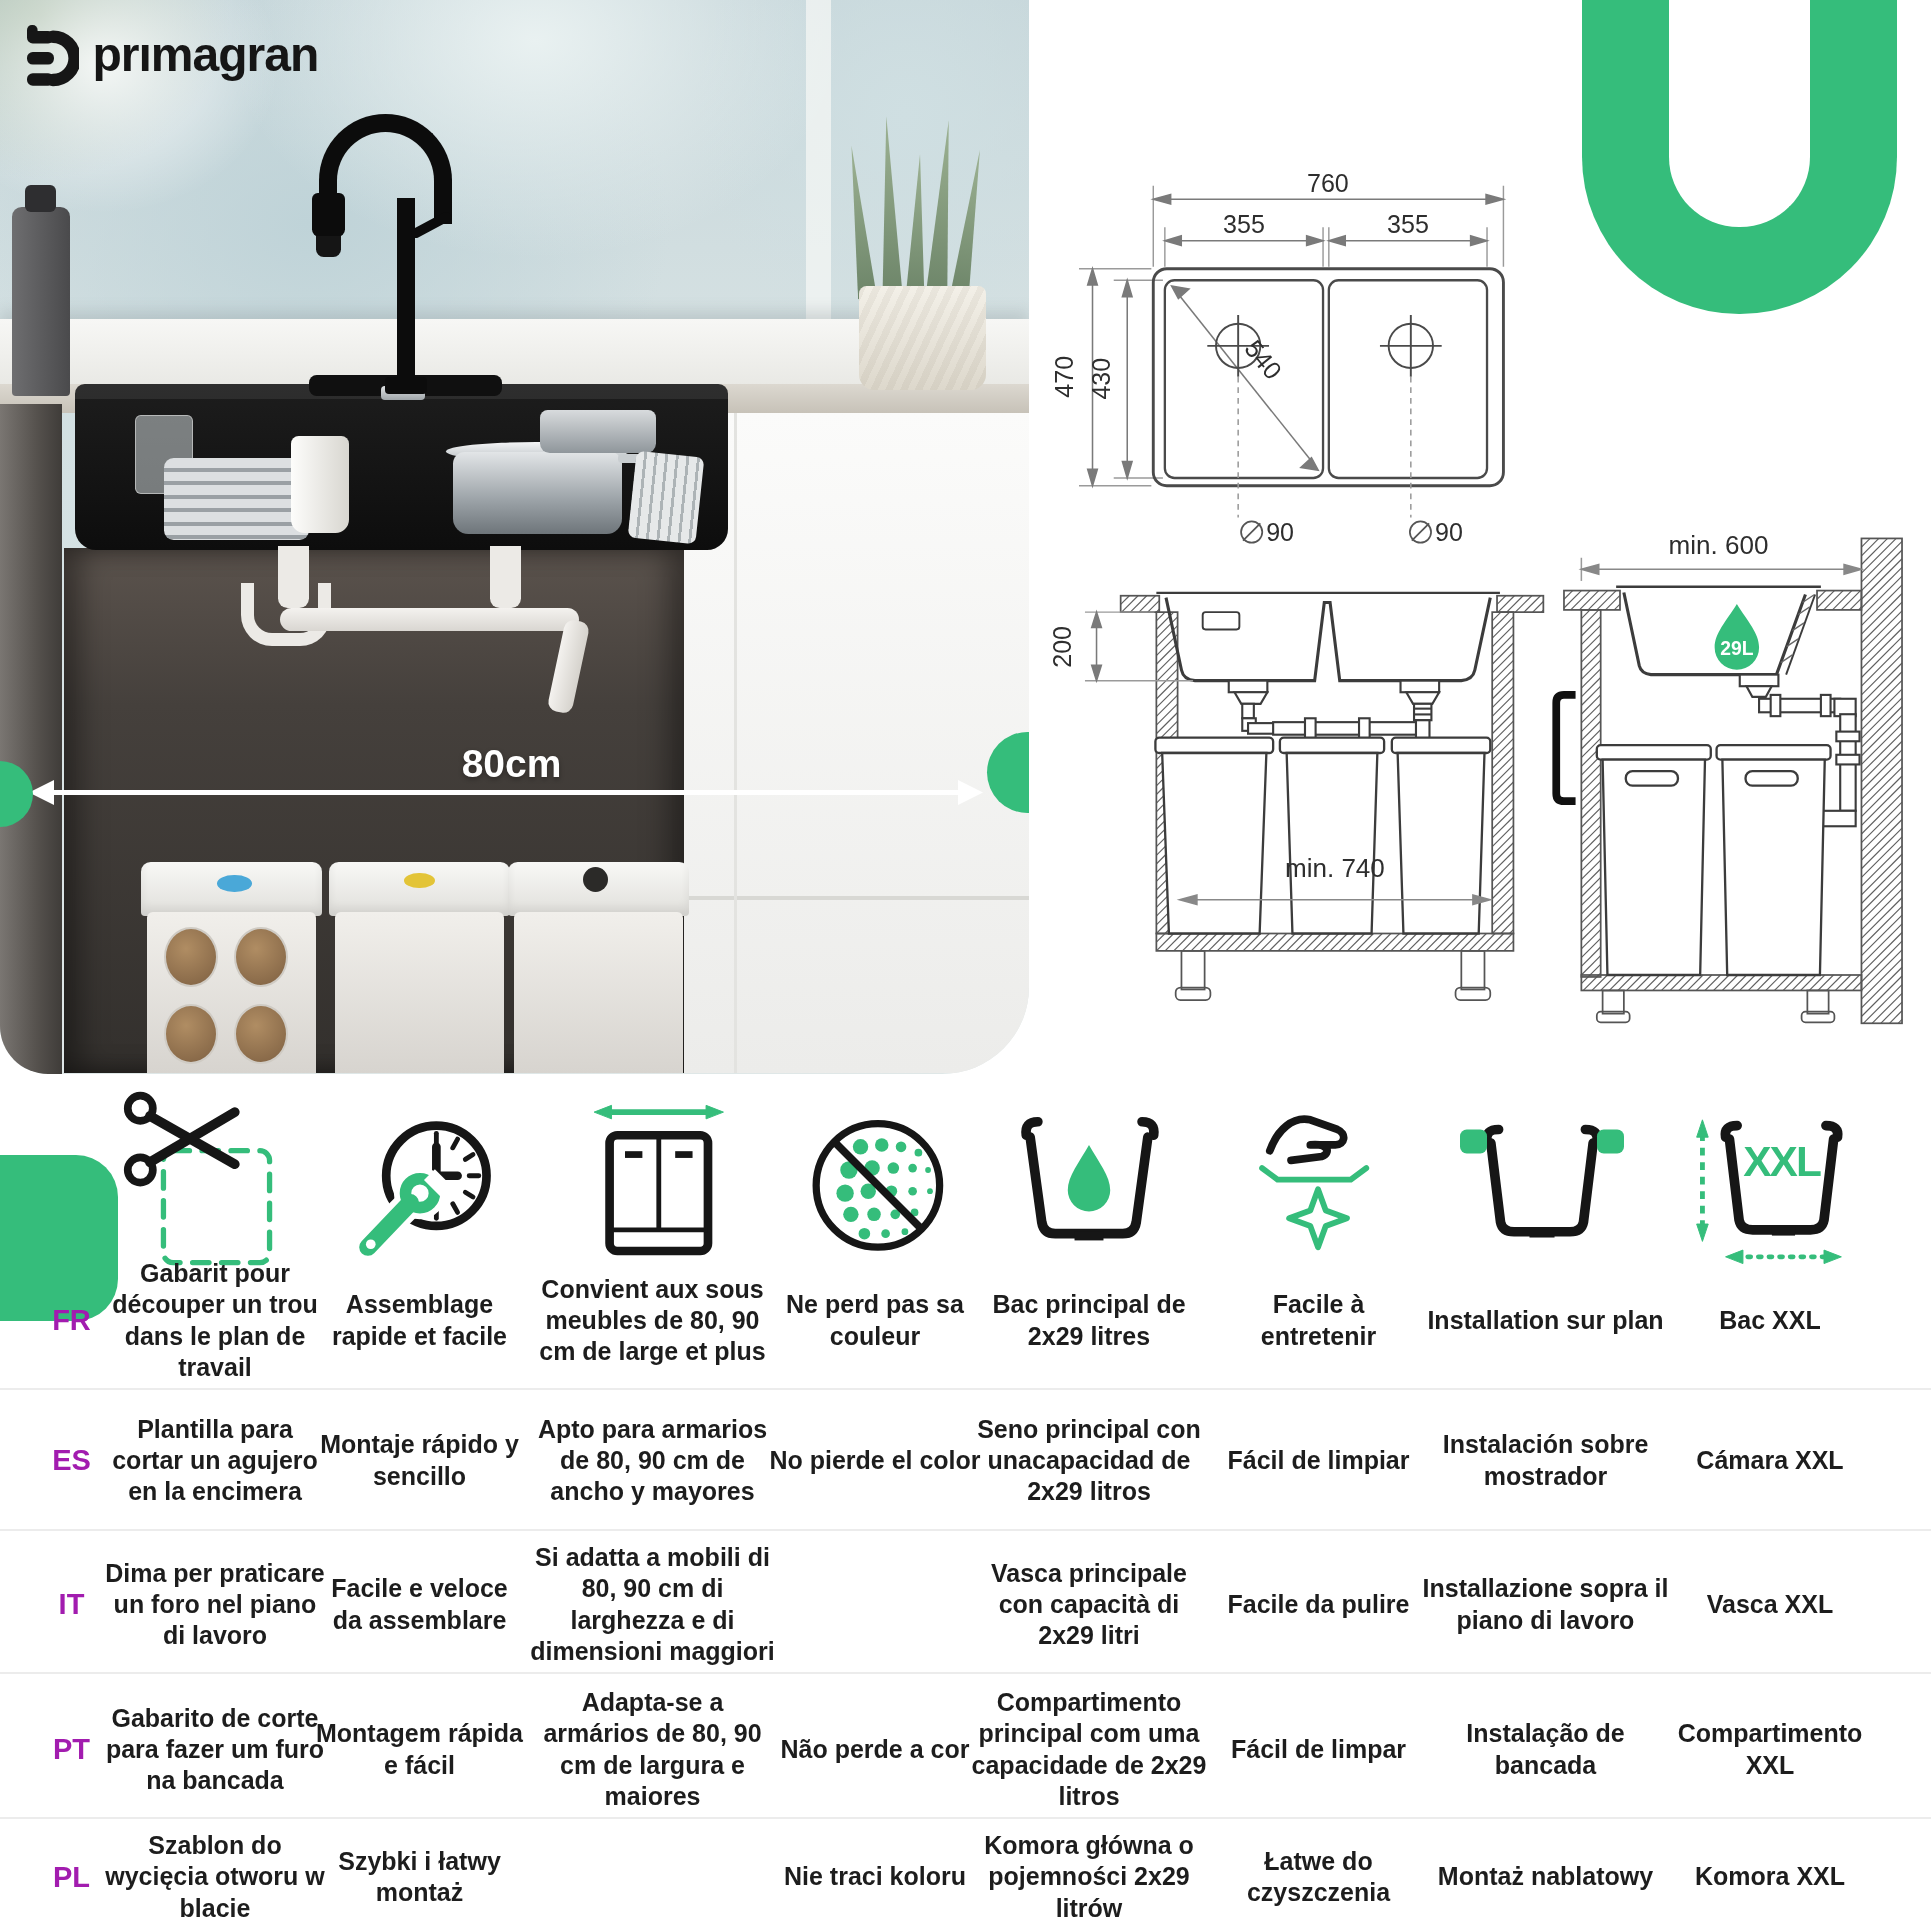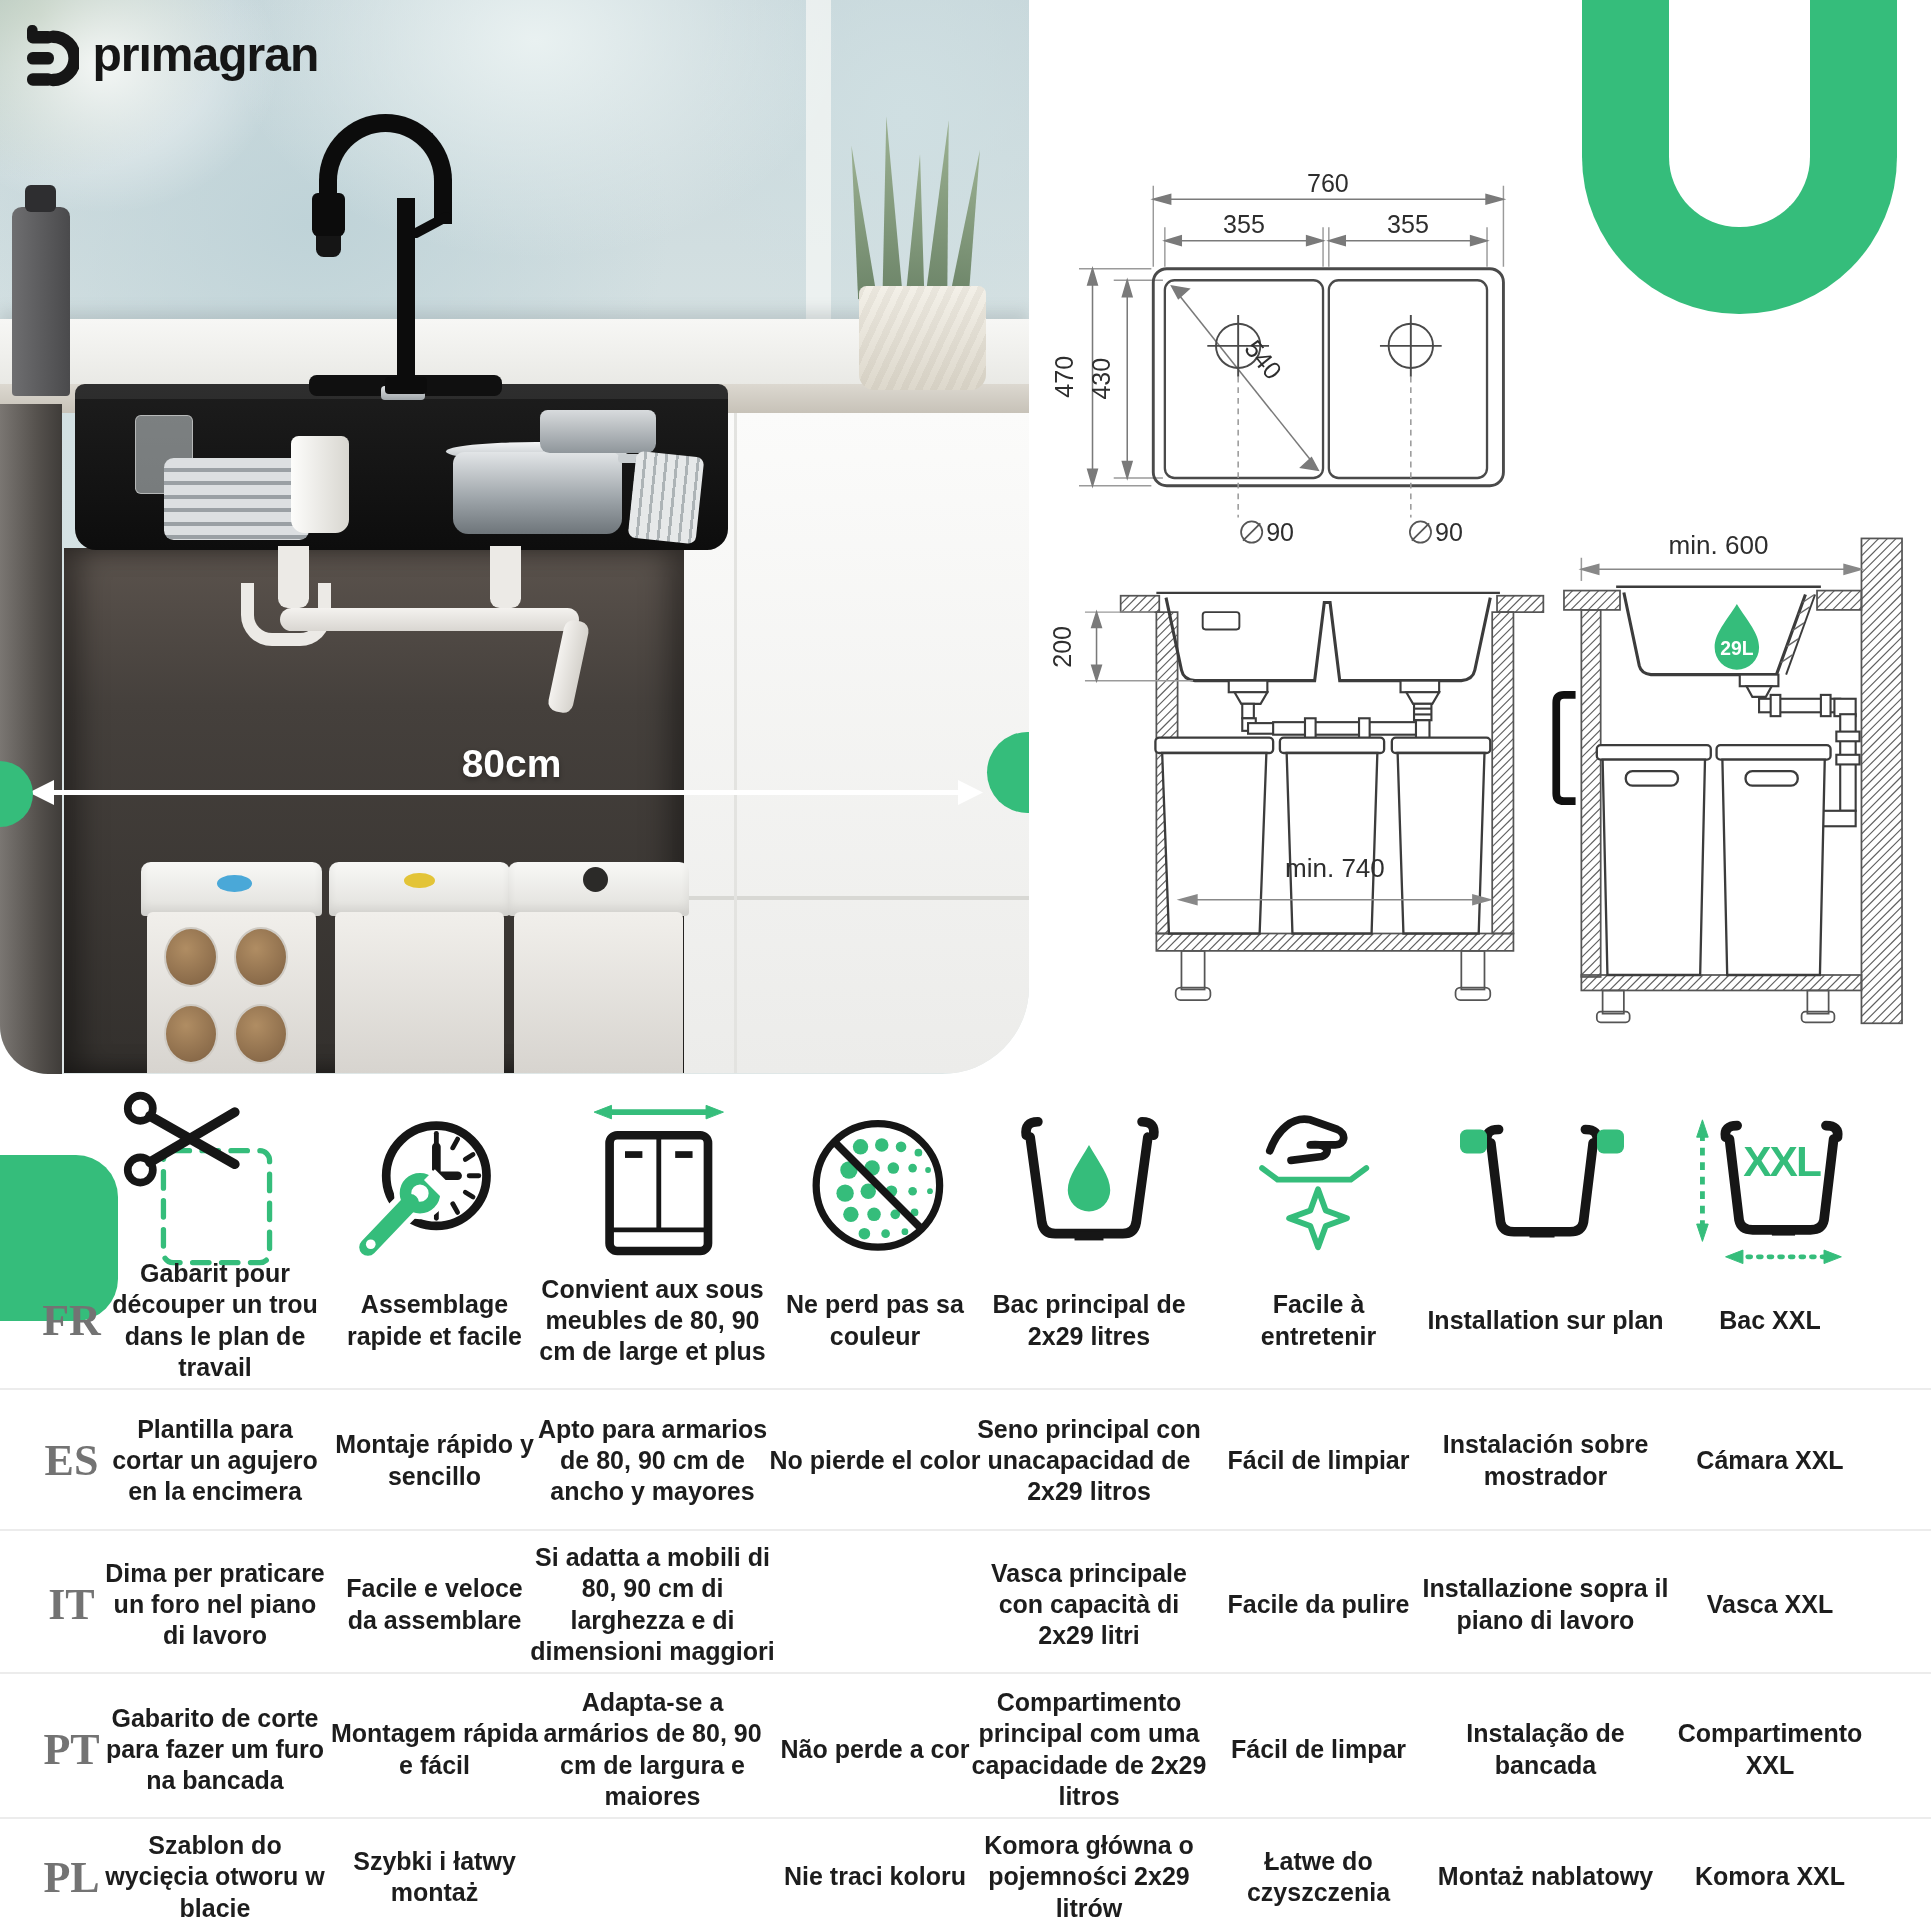--- a/index.html
+++ b/index.html
@@ -82,23 +82,23 @@
 
   
   .dim-text{font-size:26px;fill:#2e2e2e;font-weight:400;}
   .hatch line{stroke:#5f5f5f;stroke-width:1.2;}
 
   
   .green-tab{position:absolute;left:-85px;top:1155px;width:203px;height:166px;border-radius:42px;background:#35bd7b;}
   .icon{position:absolute;top:1087px;width:164px;height:193px;}
   .sep{position:absolute;left:0;width:1931px;height:1.9px;background:#ececec;}
   .lang-row{position:absolute;left:0;width:1931px;}
-  .lang-code{position:absolute;left:25px;width:93px;height:100%;display:flex;align-items:center;justify-content:center;font-size:44px;font-weight:700;color:#737373;font-family:Liberation Serif, serif;}
+  .lang-code{position:absolute;left:25px;width:93px;height:100%;display:flex;align-items:center;justify-content:center;font-size:29px;font-weight:700;color:#a21caf;}
   .cell{position:absolute;top:0;height:100%;display:flex;align-items:center;justify-content:center;text-align:center;font-size:25px;font-weight:700;color:#1d1d1d;line-height:1.25;}
-  .col1{left:92px;width:222px;margin-left:12px;}.col2{left:315px;width:209px;margin-left:15px;}.col3{left:529px;width:247px;}.col4{left:769px;width:212px;}
+  .col1{left:92px;width:222px;margin-left:12px;}.col2{left:315px;width:209px;}.col3{left:529px;width:247px;}.col4{left:769px;width:212px;}
   .col5{left:970px;width:238px;}.col6{left:1215px;width:207px;}.col7{left:1417px;width:257px;}.col8{left:1657px;width:226px;}
 </style>
 </head>
 <body>
 
 <div class="canvas">
 
   <section class="photo">
     <div class="window"></div>
     <div class="frame-v"></div>

